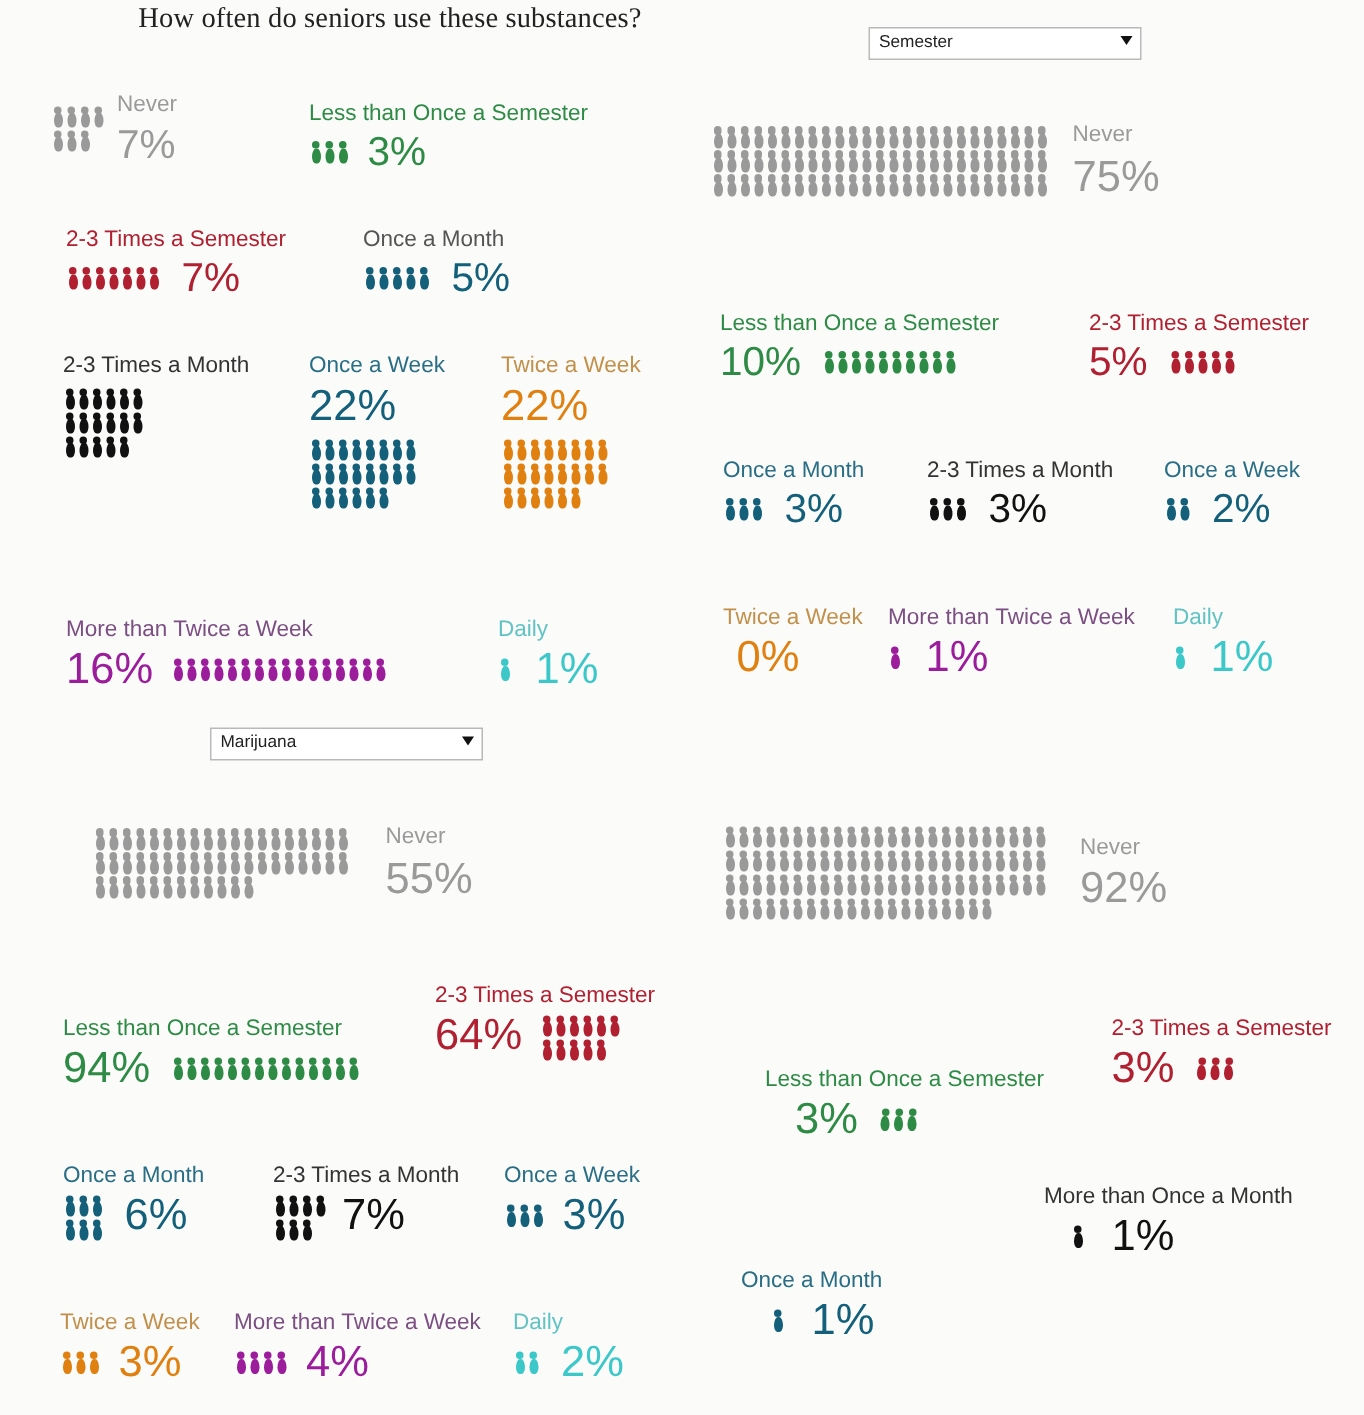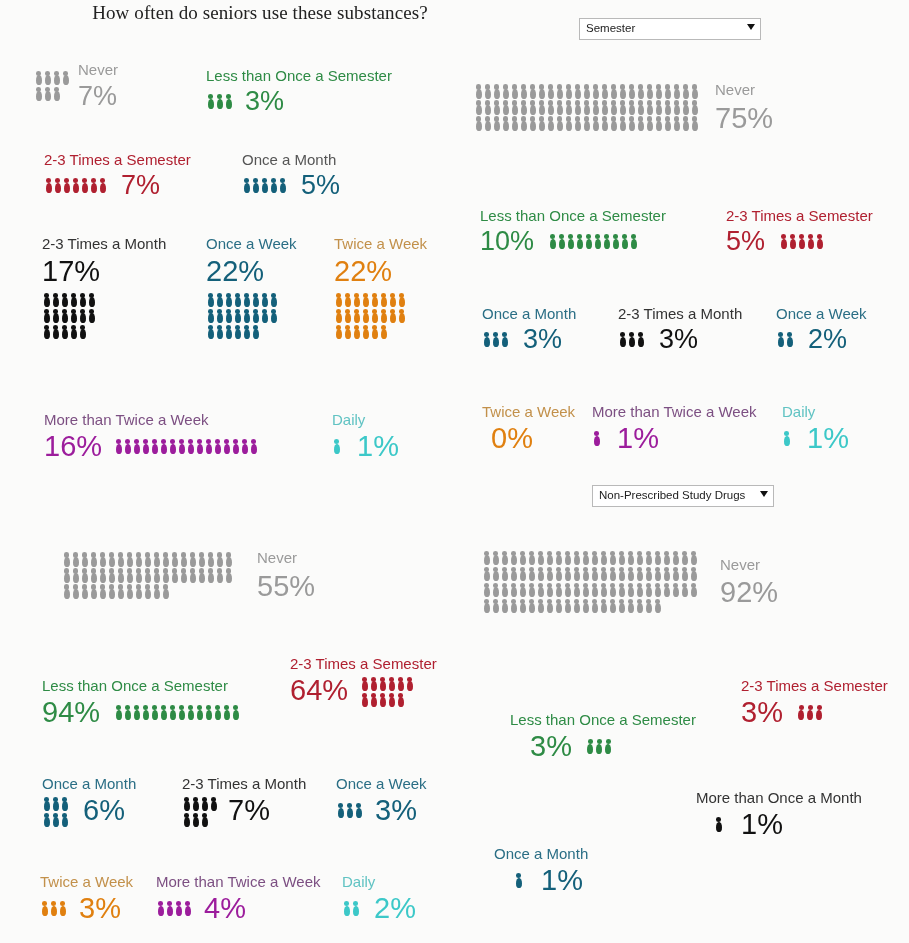--- a/index.html
+++ b/index.html
@@ -187,21 +187,20 @@
             <i class="hd" style="width:5.46px;height:5.18px;margin-left:-2.73px;top:1px;"></i>
             <i class="bd" style="width:6.02px;height:9.92px;margin-left:-3.01px;top:5.44px;"></i>
           </span>
         </div>
       <div class="val" style="font-size:27px;color:#14607a;margin-left:14px;">5%</div>
     </div>
   </div>
 
   <div class="grp" style="left:42px;top:236px;">
     <div class="lbl" style="font-size:15px;color:#333;">2-3 Times a Month</div>
-    <div class="val" style="font-size:29px;color:#111;margin-top:5px;">17%</div>
     <div class="pic" style="width: 54px; margin-top: 6px; color: rgb(17, 17, 17);">
         <span class="p" style="width:9px;height:16px;">
           <i class="hd" style="width:5.46px;height:5.18px;margin-left:-2.73px;top:1px;"></i>
           <i class="bd" style="width:6.02px;height:9.92px;margin-left:-3.01px;top:5.44px;"></i>
         </span>
         <span class="p" style="width:9px;height:16px;">
           <i class="hd" style="width:5.46px;height:5.18px;margin-left:-2.73px;top:1px;"></i>
           <i class="bd" style="width:6.02px;height:9.92px;margin-left:-3.01px;top:5.44px;"></i>
         </span>
         <span class="p" style="width:9px;height:16px;">
@@ -1027,20 +1026,24 @@
             <i class="hd" style="width:5.46px;height:5.18px;margin-left:-2.73px;top:1px;"></i>
             <i class="bd" style="width:6.02px;height:9.92px;margin-left:-3.01px;top:5.44px;"></i>
           </span>
         </div>
       <div class="val" style="font-size:29px;color:#3cc8c8;margin-left:16px;">1%</div>
     </div>
   </div>
 </div>
 
 <div class="panel" style="left:0;top:480px;width:460px;height:463px;">
+  <div class="dd" style="left:140px;top:5px;width:182px;">
+    <span>Marijuana</span>
+    <span class="arw"></span>
+  </div>
 
   <div class="grp" style="left:62px;top:70px;">
     <div class="row">
       <div class="pic" style="width: 171px; color: rgb(154, 154, 154);">
           <span class="p" style="width:9px;height:16px;">
             <i class="hd" style="width:5.46px;height:5.18px;margin-left:-2.73px;top:1px;"></i>
             <i class="bd" style="width:6.02px;height:9.92px;margin-left:-3.01px;top:5.44px;"></i>
           </span>
           <span class="p" style="width:9px;height:16px;">
             <i class="hd" style="width:5.46px;height:5.18px;margin-left:-2.73px;top:1px;"></i>
@@ -1513,24 +1516,20 @@
             <i class="hd" style="width:5.46px;height:5.18px;margin-left:-2.73px;top:1px;"></i>
             <i class="bd" style="width:6.02px;height:9.92px;margin-left:-3.01px;top:5.44px;"></i>
           </span>
         </div>
       <div class="val" style="font-size:29px;color:#3cc8c8;margin-left:14px;">2%</div>
     </div>
   </div>
 </div>
 
 <div class="panel" style="left:460px;top:480px;width:449px;height:463px;">
-  <div class="dd" style="left:132px;top:5px;width:182px;">
-    <span>Non-Prescribed Study Drugs</span>
-    <span class="arw"></span>
-  </div>
 
   <div class="grp" style="left:22px;top:70px;">
     <div class="row">
       <div class="pic" style="width: 216px; color: rgb(154, 154, 154);">
           <span class="p" style="width:9px;height:16px;">
             <i class="hd" style="width:5.46px;height:5.18px;margin-left:-2.73px;top:1px;"></i>
             <i class="bd" style="width:6.02px;height:9.92px;margin-left:-3.01px;top:5.44px;"></i>
           </span>
           <span class="p" style="width:9px;height:16px;">
             <i class="hd" style="width:5.46px;height:5.18px;margin-left:-2.73px;top:1px;"></i>

